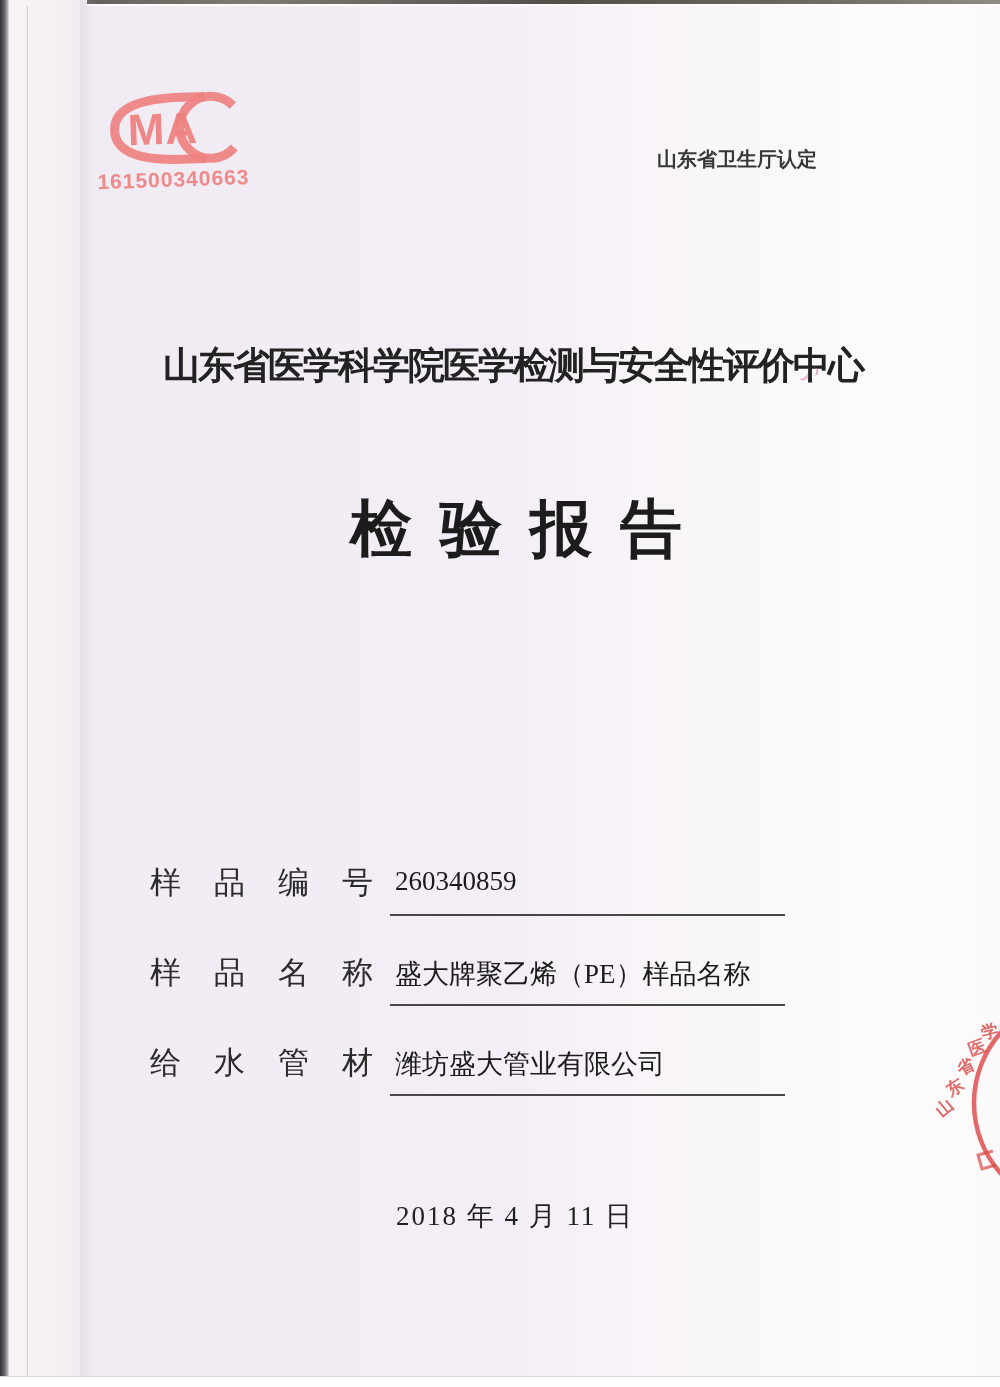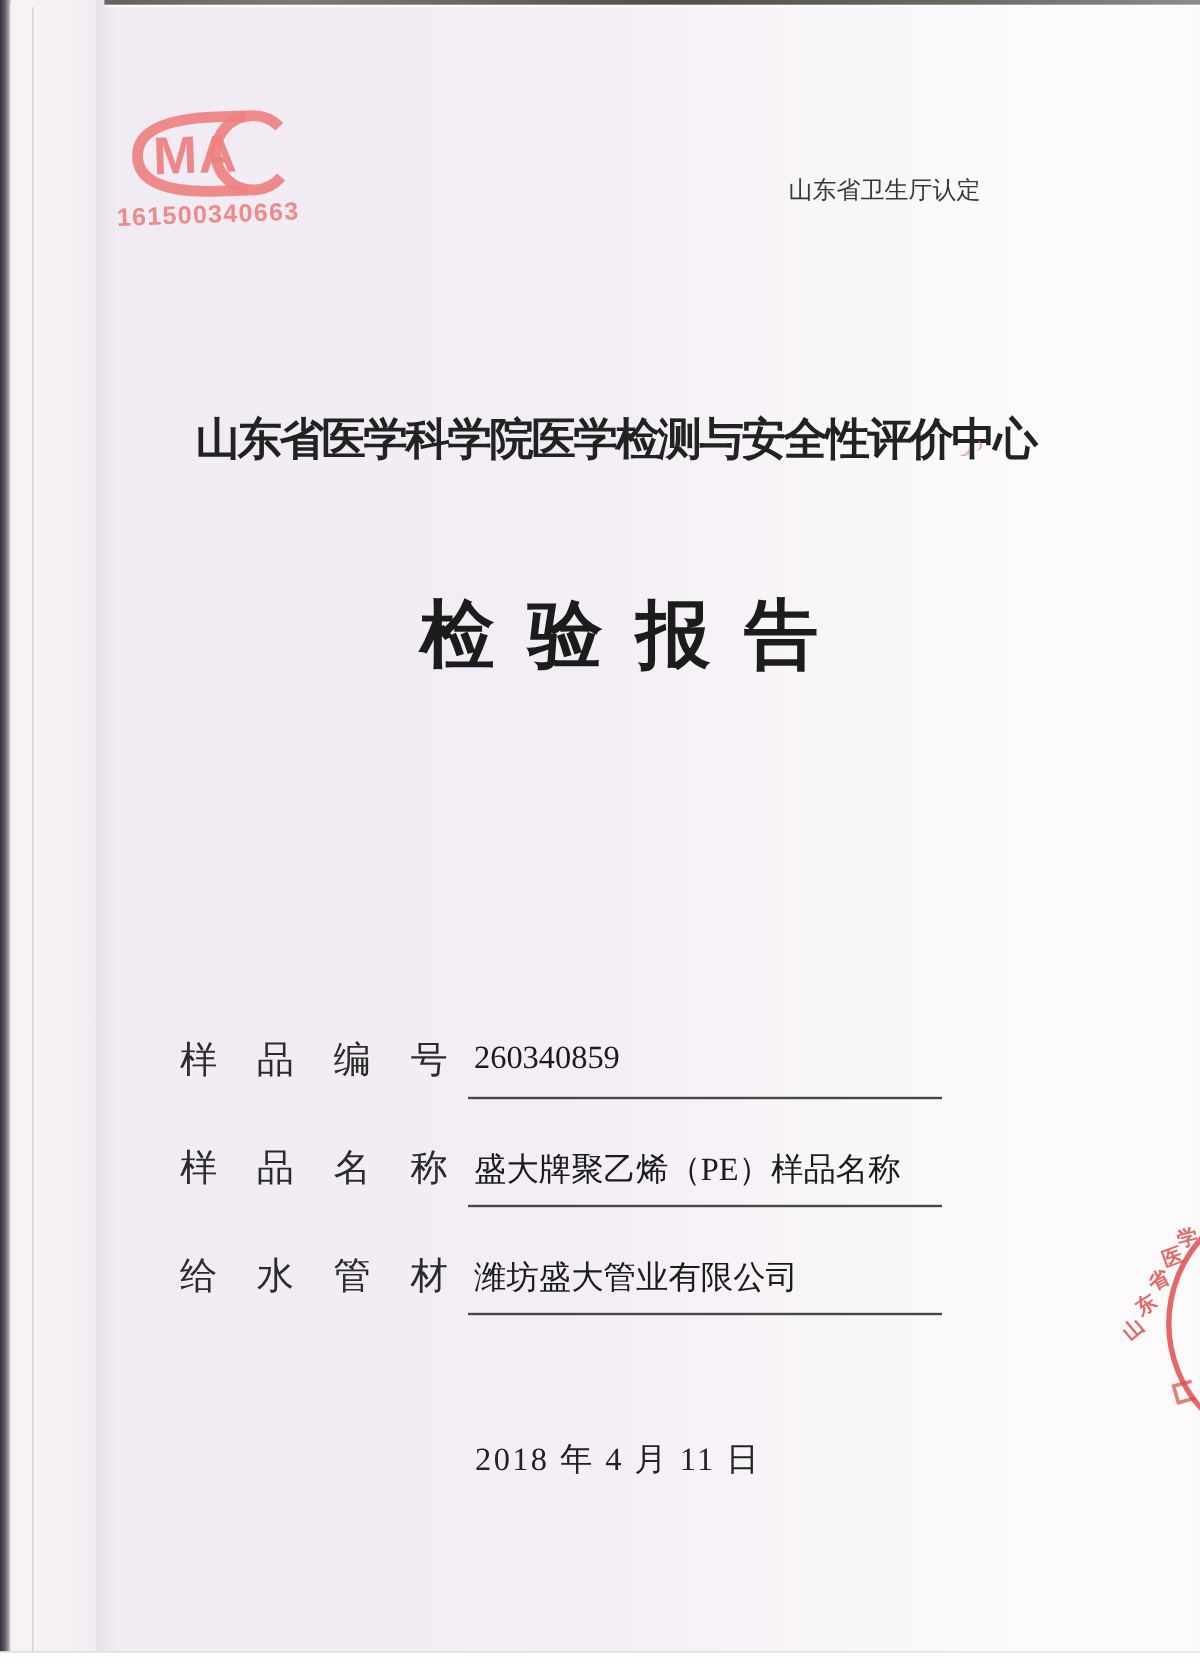--- a/index.html
+++ b/index.html
@@ -26,21 +26,21 @@
   
   .cma{position:absolute;left:106px;top:90px;width:170px;transform:rotate(-2deg);}
   .cma svg{display:block;}
   .cma-num{margin-top:1px;margin-left:-10px;
     font-family:"Liberation Sans","DejaVu Sans",sans-serif;
     font-weight:700;font-size:21px;letter-spacing:1px;color:#ef8585;opacity:.95;}
 
   
   .authority{position:absolute;top:146px;left:557px;width:360px;text-align:center;
     font-family:"Liberation Sans","DejaVu Sans",sans-serif;
-    font-weight:400;font-size:20px;line-height:27px;color:#383838;}
+    font-weight:700;font-size:20px;line-height:27px;color:#383838;}
 
   
   .org-title{position:absolute;top:341px;left:13px;width:1000px;text-align:center;
     font-weight:700;font-size:37px;letter-spacing:-2px;color:#222;white-space:nowrap;}
   .report-title{position:absolute;top:487px;left:16px;width:1000px;text-align:center;
     font-weight:700;font-size:62px;letter-spacing:28px;padding-left:28px;box-sizing:border-box;
     color:#1c1c1c;white-space:nowrap;}
 
   
   .field-row{position:absolute;left:150px;width:700px;height:60px;}

